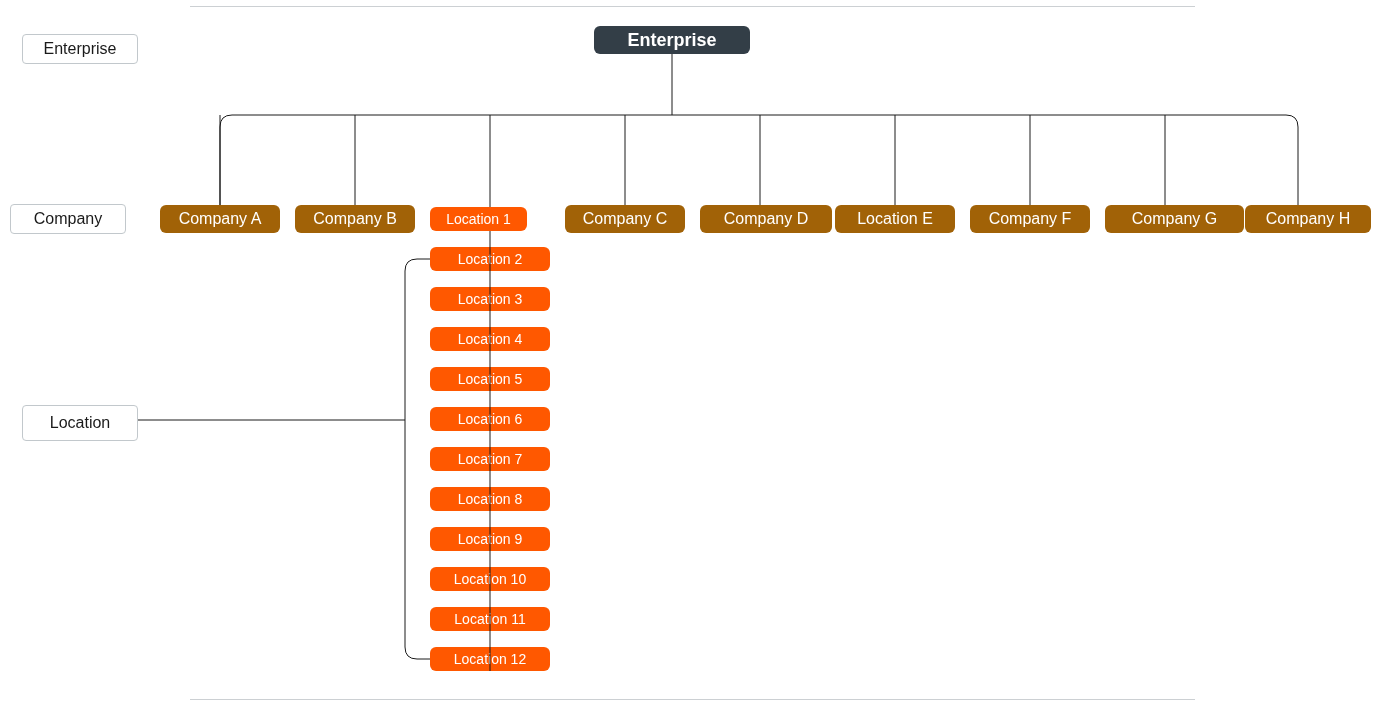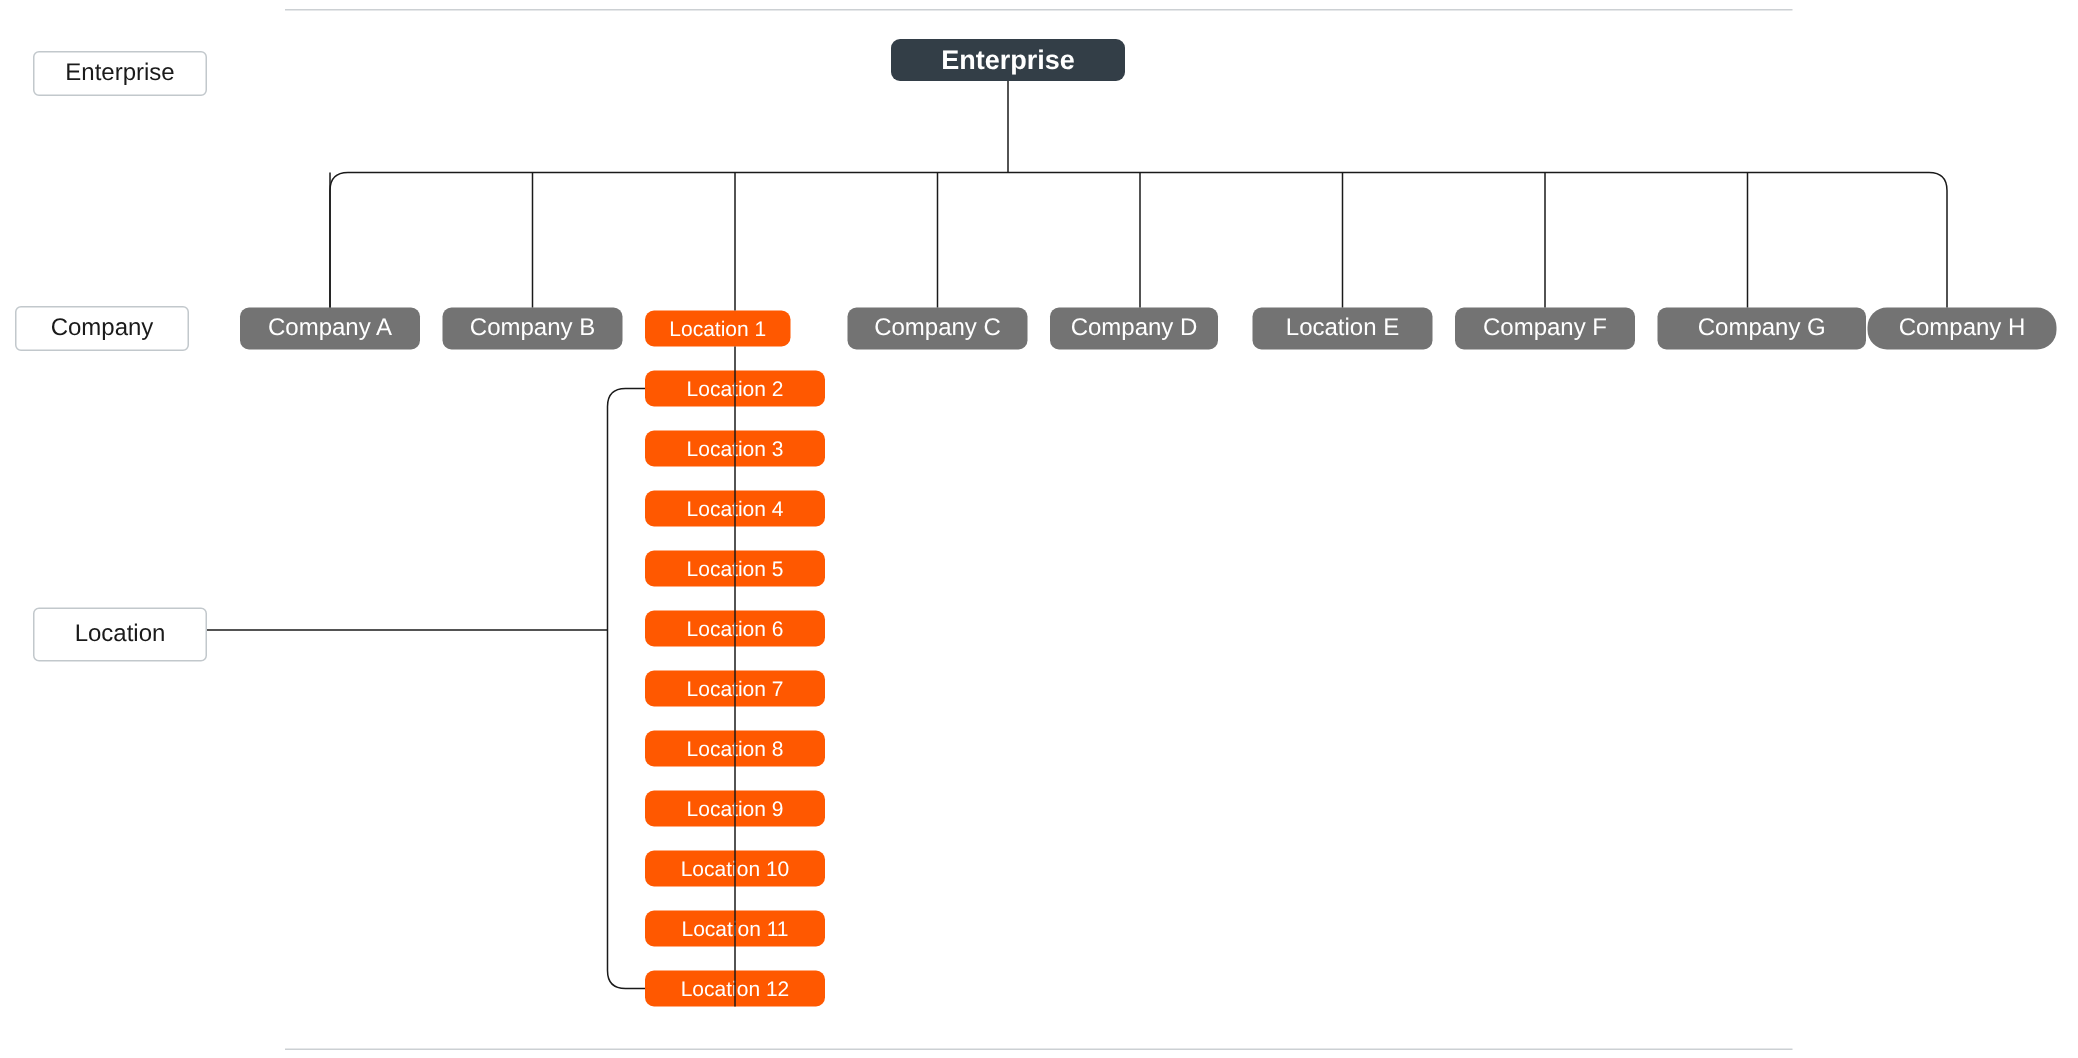--- a/index.html
+++ b/index.html
@@ -53,21 +53,21 @@
     justify-content: center;
     box-sizing: border-box;
     white-space: nowrap;
   }
   .enterprise-pill {
     background: #333e47;
     font-size: 18px;
     font-weight: 600;
   }
   .company-pill {
-    background: #737373;
+    background: #a16207;
     font-size: 16px;
     font-weight: 500;
   }
   .location-pill {
     background: #ff5800;
     font-size: 14px;
     font-weight: 500;
   }
   
   svg.connectors {
@@ -94,25 +94,25 @@
 
   <div class="legend" style="left:10px; top:204px; width:116px; height:30px;">Company</div>
 
   <div class="legend" style="left:22px; top:405px; width:116px; height:36px;">Location</div>
 
   <div class="pill enterprise-pill" style="left:594px; top:26px; width:156px; height:28px;">Enterprise</div>
 
   <div class="pill company-pill" style="left:160px; top:205px; width:120px; height:28px;">Company A</div>
   <div class="pill company-pill" style="left:295px; top:205px; width:120px; height:28px;text-align:center;">Company B</div>
   <div class="pill company-pill" style="left:565px; top:205px; width:120px; height:28px;">Company C</div>
-  <div class="pill company-pill" style="left:700px; top:205px; width:112px; height:28px;">Company D</div>
+  <div class="pill company-pill" style="left:700px; top:205px; width:132px; height:28px;">Company D</div>
   <div class="pill company-pill" style="left:835px; top:205px; width:120px; height:28px;">Location E</div>
   <div class="pill company-pill" style="left:970px; top:205px; width:120px; height:28px;">Company F</div>
   <div class="pill company-pill" style="left:1105px; top:205px; width:139px; height:28px;">Company G</div>
-  <div class="pill company-pill" style="left:1245px; top:205px; width:126px; height:28px;border-radius:13px;">Company H</div>
+  <div class="pill company-pill" style="left:1245px; top:205px; width:126px; height:28px;">Company H</div>
 
   <div class="pill location-pill" style="left:430px; top:207px; width:97px; height:24px;">Location 1</div>
   <div class="pill location-pill" style="left:430px; top:247px; width:120px; height:24px;">Location 2</div>
   <div class="pill location-pill" style="left:430px; top:287px; width:120px; height:24px;">Location 3</div>
   <div class="pill location-pill" style="left:430px; top:327px; width:120px; height:24px;">Location 4</div>
   <div class="pill location-pill" style="left:430px; top:367px; width:120px; height:24px;">Location 5</div>
   <div class="pill location-pill" style="left:430px; top:407px; width:120px; height:24px;">Location 6</div>
   <div class="pill location-pill" style="left:430px; top:447px; width:120px; height:24px;">Location 7</div>
   <div class="pill location-pill" style="left:430px; top:487px; width:120px; height:24px;">Location 8</div>
   <div class="pill location-pill" style="left:430px; top:527px; width:120px; height:24px;">Location 9</div>

